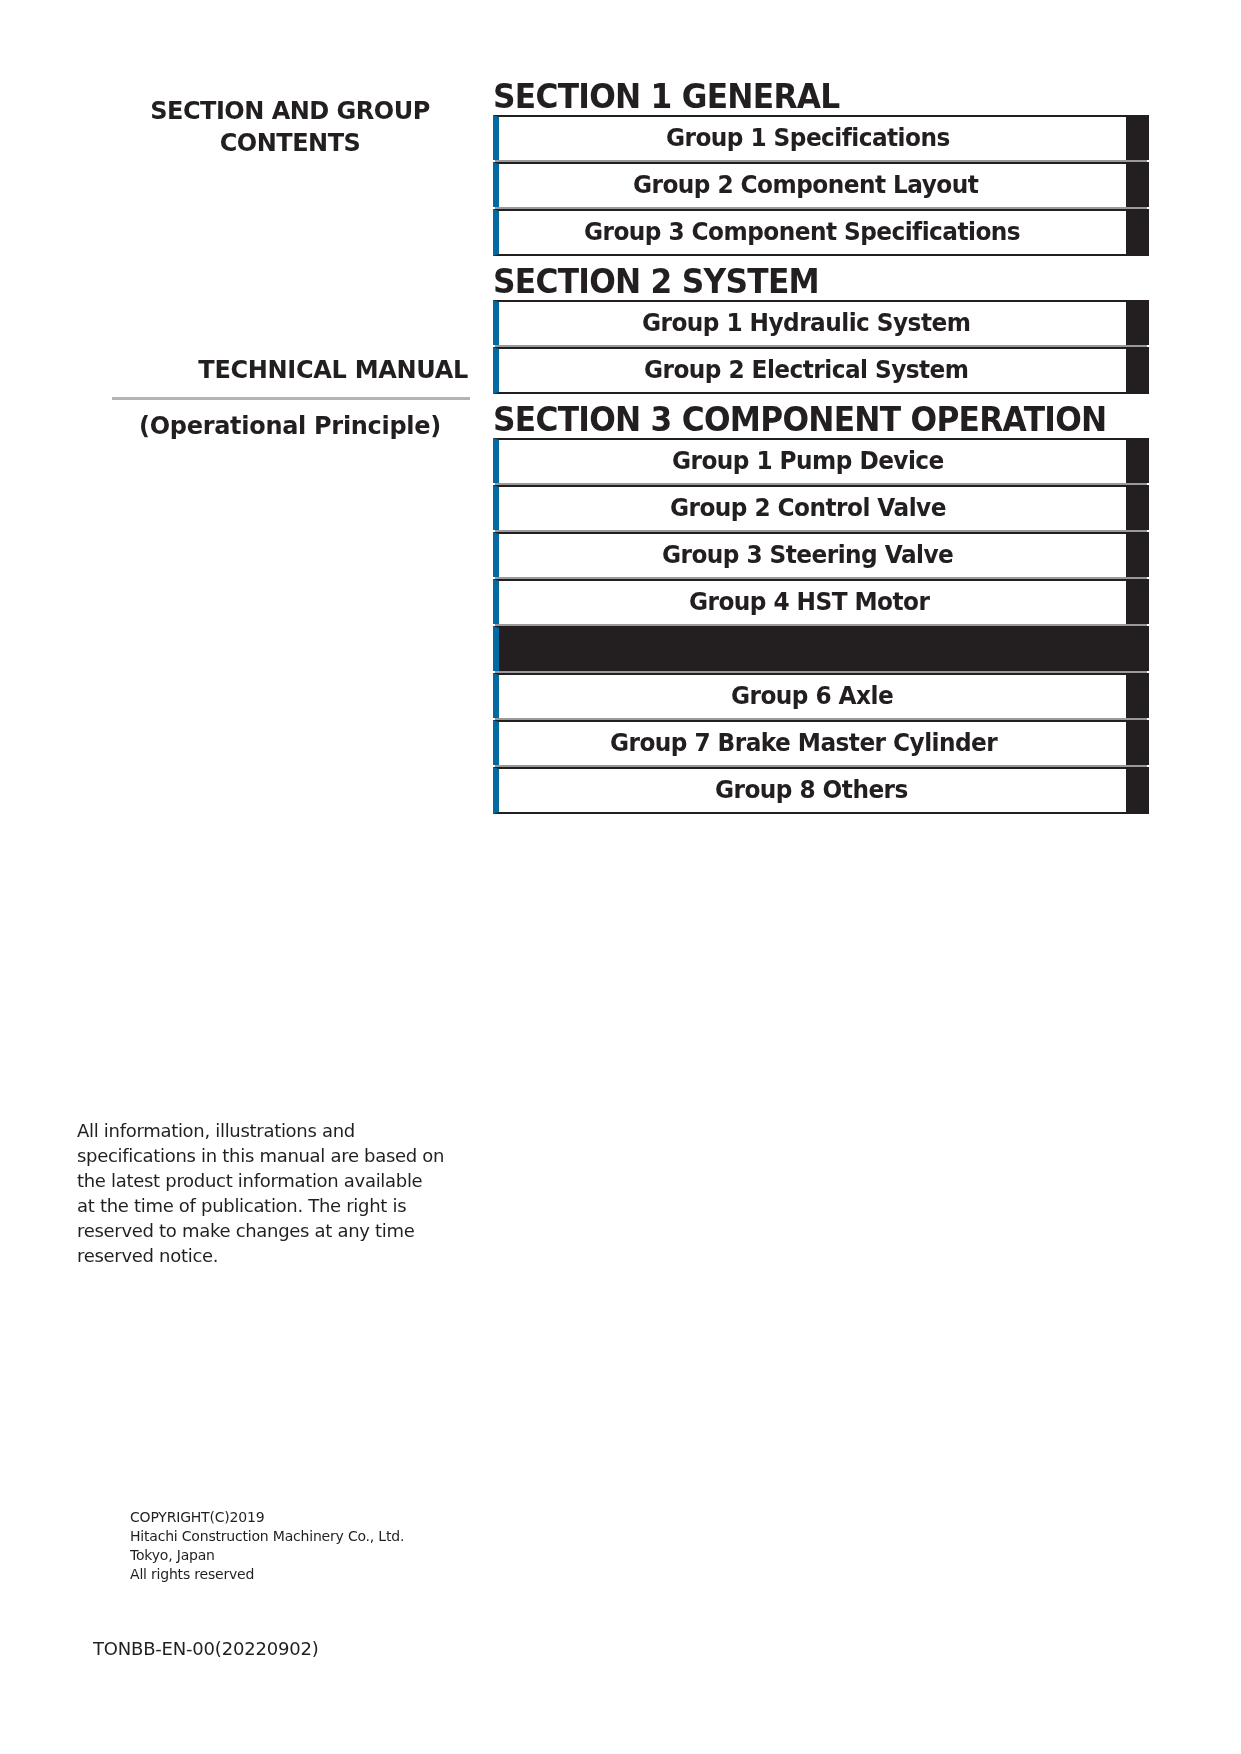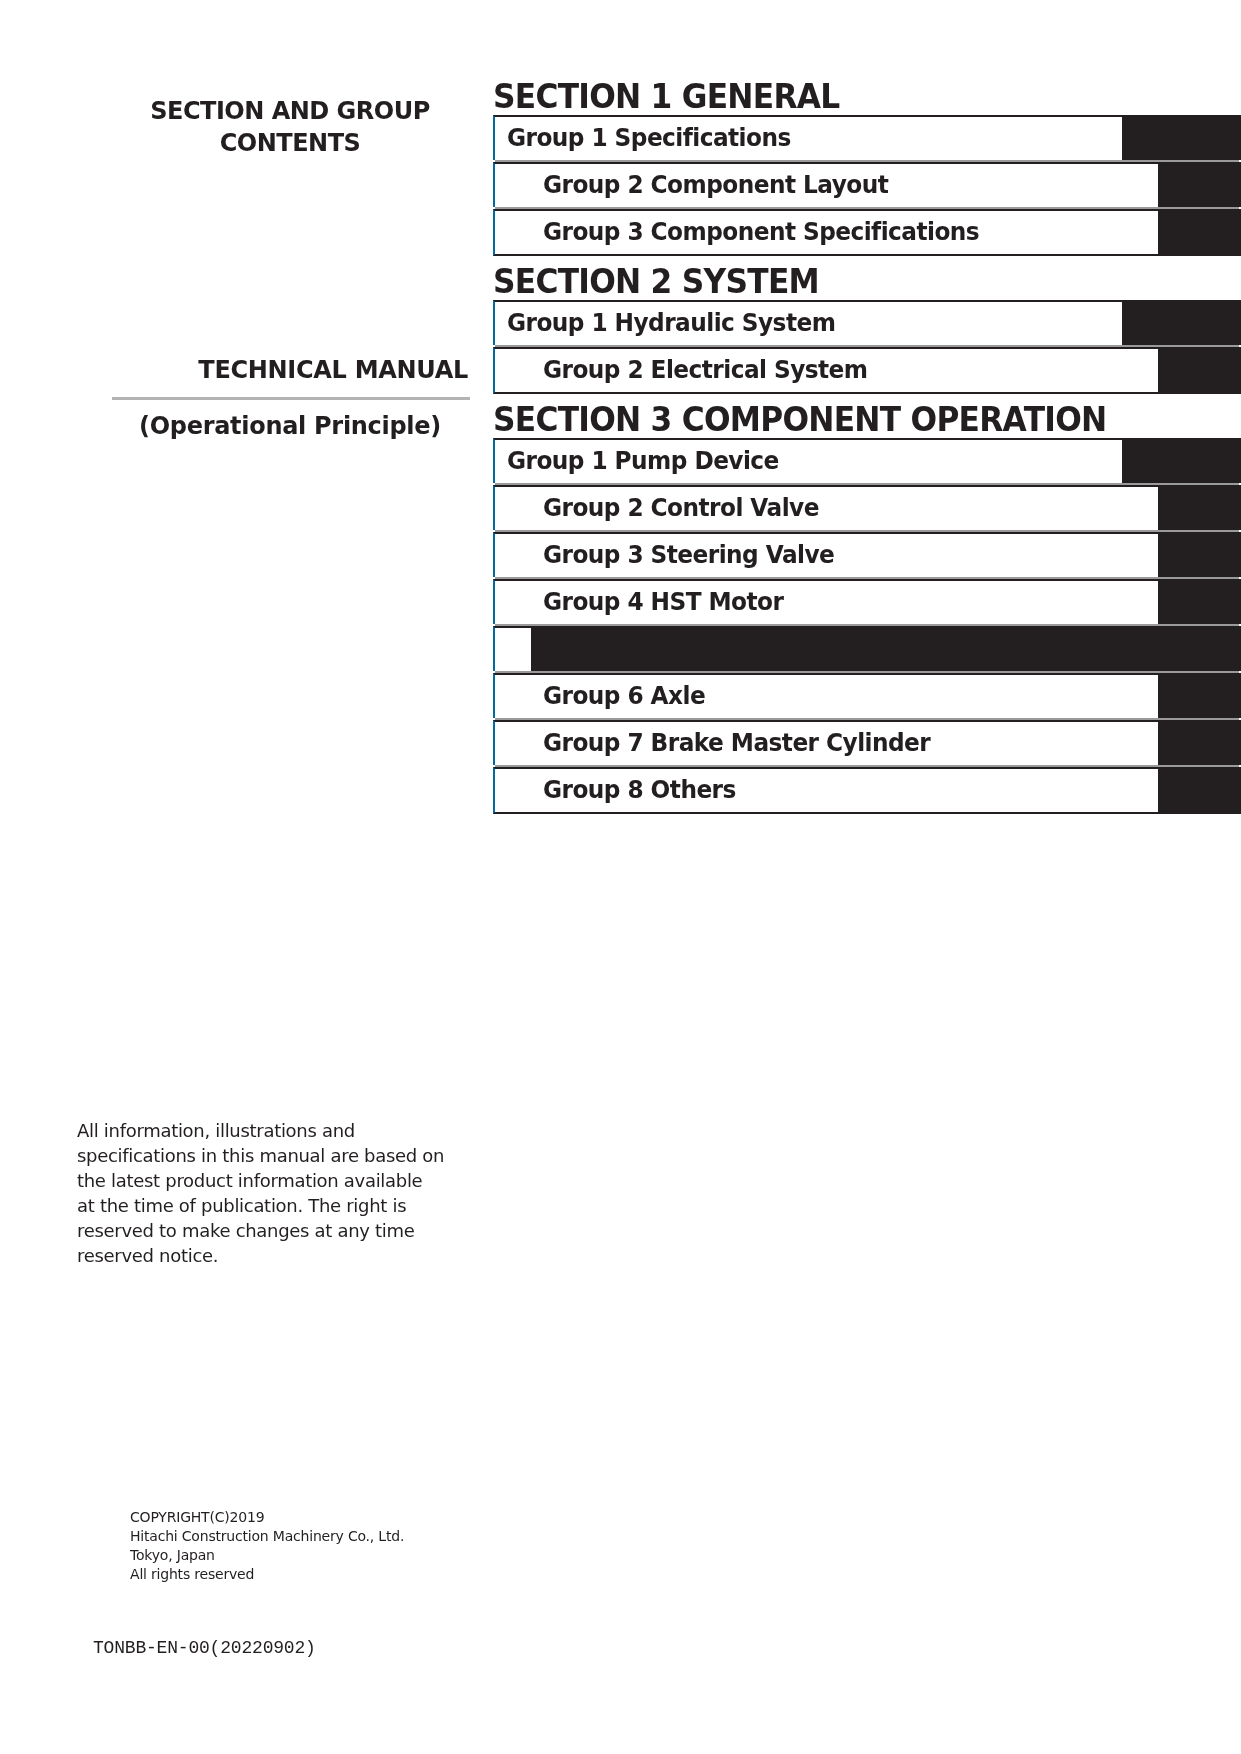--- a/index.html
+++ b/index.html
@@ -25,46 +25,46 @@
     position: absolute; left: 112px; top: 412px; width: 356px;
     text-align: center; font-weight: bold; font-size: 24px; letter-spacing: -0.3px;
   }
   .toc { position: absolute; left: 493px; top: 0; width: 748px; }
   .section-heading {
     position: absolute; left: 0; font-weight: bold; font-size: 34px;
     letter-spacing: -0.8px; line-height: 36px; white-space: nowrap;
     transform: scaleX(0.92); transform-origin: left center;
   }
   .group-row {
-    position: absolute; left: 0; width: 748px; height: 45px;
+    position: absolute; left: 0; width: 656px; height: 45px;
     box-sizing: border-box;
-    border-top: 2px solid #231f20; border-left: 2px solid #0369a1;
-    display: flex; cursor: pointer;
+    border-top: 2px solid #231f20; border-left: 6px solid #0369a1;
+    display: flex; cursor: pointer; text-align: center;
   }
   .group-row.last { border-bottom: 2px solid #231f20; height: 47px; }
   .group-row .label {
     flex: 0 0 628px; box-sizing: border-box; padding-left: 12px;
     font-weight: bold; font-size: 25px; line-height: 42px;
     letter-spacing: -0.6px; white-space: nowrap; overflow: hidden;
     border-right: 1px solid #231f20;
   }
   .group-row .label span { display: inline-block; transform: scaleX(0.93); transform-origin: left center; }
   .group-row .tab { flex: 1; background: #231f20; }
-  .group-row.sep { box-shadow: 0 -4px 0 -2px #9a9a9a; padding-left: 36px; }
+  .group-row.sep { box-shadow: 0 -4px 0 -2px #9a9a9a; }
   .disclaimer {
     position: absolute; left: 77px; top: 1118px; width: 380px;
     font-size: 18px; line-height: 25px; letter-spacing: -0.3px;
   }
   .disclaimer div { white-space: nowrap; }
   .copyright {
     position: absolute; left: 130px; top: 1508px; width: 320px;
     text-align: left; font-size: 14px; line-height: 19px; letter-spacing: -0.2px;
   }
   .doc-code {
-    position: absolute; left: 93px; top: 1638px; font-size: 18px; letter-spacing: -0.2px; font-family: Liberation Mono, monospace;
+    position: absolute; left: 93px; top: 1638px; font-size: 18px; letter-spacing: -0.2px;
   }
 </style>
 </head>
 <body>
 
 <div class="left-title">
   <div>SECTION AND GROUP</div>
   <div>CONTENTS</div>
 </div>
 <div class="manual-type">TECHNICAL MANUAL</div>

